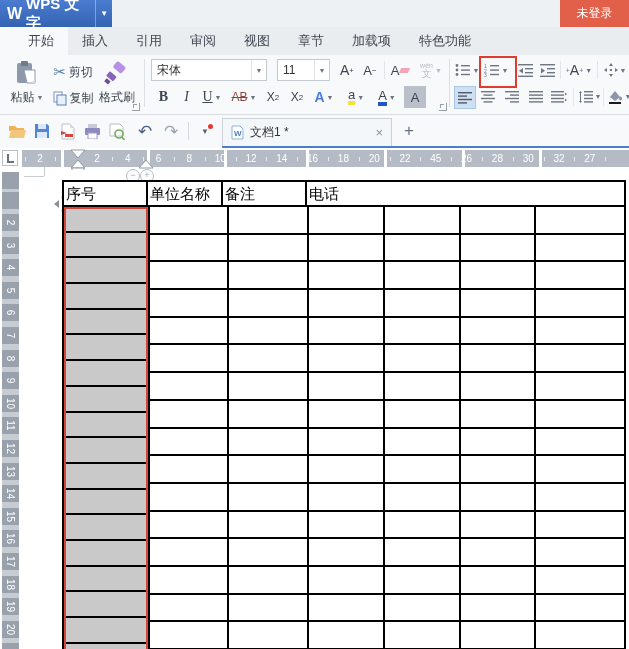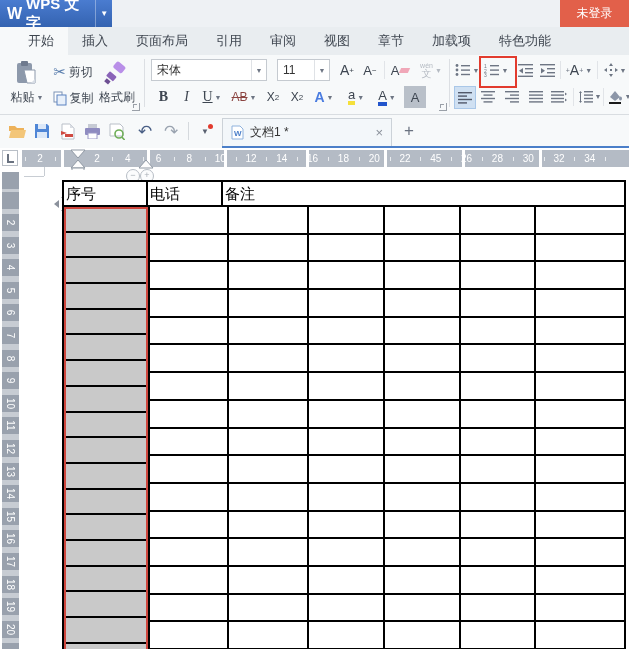--- a/index.html
+++ b/index.html
@@ -115,21 +115,20 @@
       <span class="wps-logo">W</span>
       <span class="wps-btn-label">WPS 文字</span>
       <span class="wps-caret">▼</span>
     </div>
     <div class="login-btn">未登录</div>
   </div>
 
   <div class="tabrow">
       <div class="tab active">开始</div>
       <div class="tab">插入</div>
-      <div class="tab">页面布局</div>
       <div class="tab">引用</div>
       <div class="tab">审阅</div>
       <div class="tab">视图</div>
       <div class="tab">章节</div>
       <div class="tab">加载项</div>
       <div class="tab">特色功能</div>
     </div>
 
   <div class="ribbon">
 
@@ -428,21 +427,21 @@
         <span class="hnum" style="left: 259.8px;">14</span>
         <span class="hnum" style="left: 290.6px;">16</span>
         <span class="hnum" style="left: 321.4px;">18</span>
         <span class="hnum" style="left: 352.2px;">20</span>
         <span class="hnum" style="left: 383px;">22</span>
         <span class="hnum" style="left: 413.8px;">45</span>
         <span class="hnum" style="left: 444.6px;">26</span>
         <span class="hnum" style="left: 475.4px;">28</span>
         <span class="hnum" style="left: 506.2px;">30</span>
         <span class="hnum" style="left: 537px;">32</span>
-        <span class="hnum" style="left: 567.8px;">34</span>
+        <span class="hnum" style="left: 567.8px;">27</span>
         <span class="htick" style="left: 90.4px;"></span>
         <span class="htick" style="left: 121.2px;"></span>
         <span class="htick" style="left: 152px;"></span>
         <span class="htick" style="left: 182.8px;"></span>
         <span class="htick" style="left: 213.6px;"></span>
         <span class="htick" style="left: 244.4px;"></span>
         <span class="htick" style="left: 275.2px;"></span>
         <span class="htick" style="left: 306px;"></span>
         <span class="htick" style="left: 336.8px;"></span>
         <span class="htick" style="left: 367.6px;"></span>
@@ -537,22 +536,23 @@
 
   <svg class="abs" style="left:53px;top:192px;" width="24" height="24">
     <path d="M12 1 L8 6 L16 6 z M12 23 L8 18 L16 18 z M1 12 L6 8 L6 16 z M23 12 L18 8 L18 16 z" fill="#8b919c"></path>
   </svg>
 
   <div class="circlebtn" style="left:126px;top:169px;">−</div>
   <div class="circlebtn" style="left:140px;top:169px;">+</div>
 
   <div class="thead">
       <div class="thcell" style="width: 82px;">序号</div>
+      <div class="thcell" style="width: 75px;">单位名称</div>
+      <div class="thcell" style="width: 84px;">备注</div>
       <div class="thcell" style="width: 75px;">电话</div>
-      <div class="thcell" style="width: 84px;">备注</div>
     </div>
   <div class="col1">
       <div class="col1row"></div>
       <div class="col1row"></div>
       <div class="col1row"></div>
       <div class="col1row"></div>
       <div class="col1row"></div>
       <div class="col1row"></div>
       <div class="col1row"></div>
       <div class="col1row"></div>

